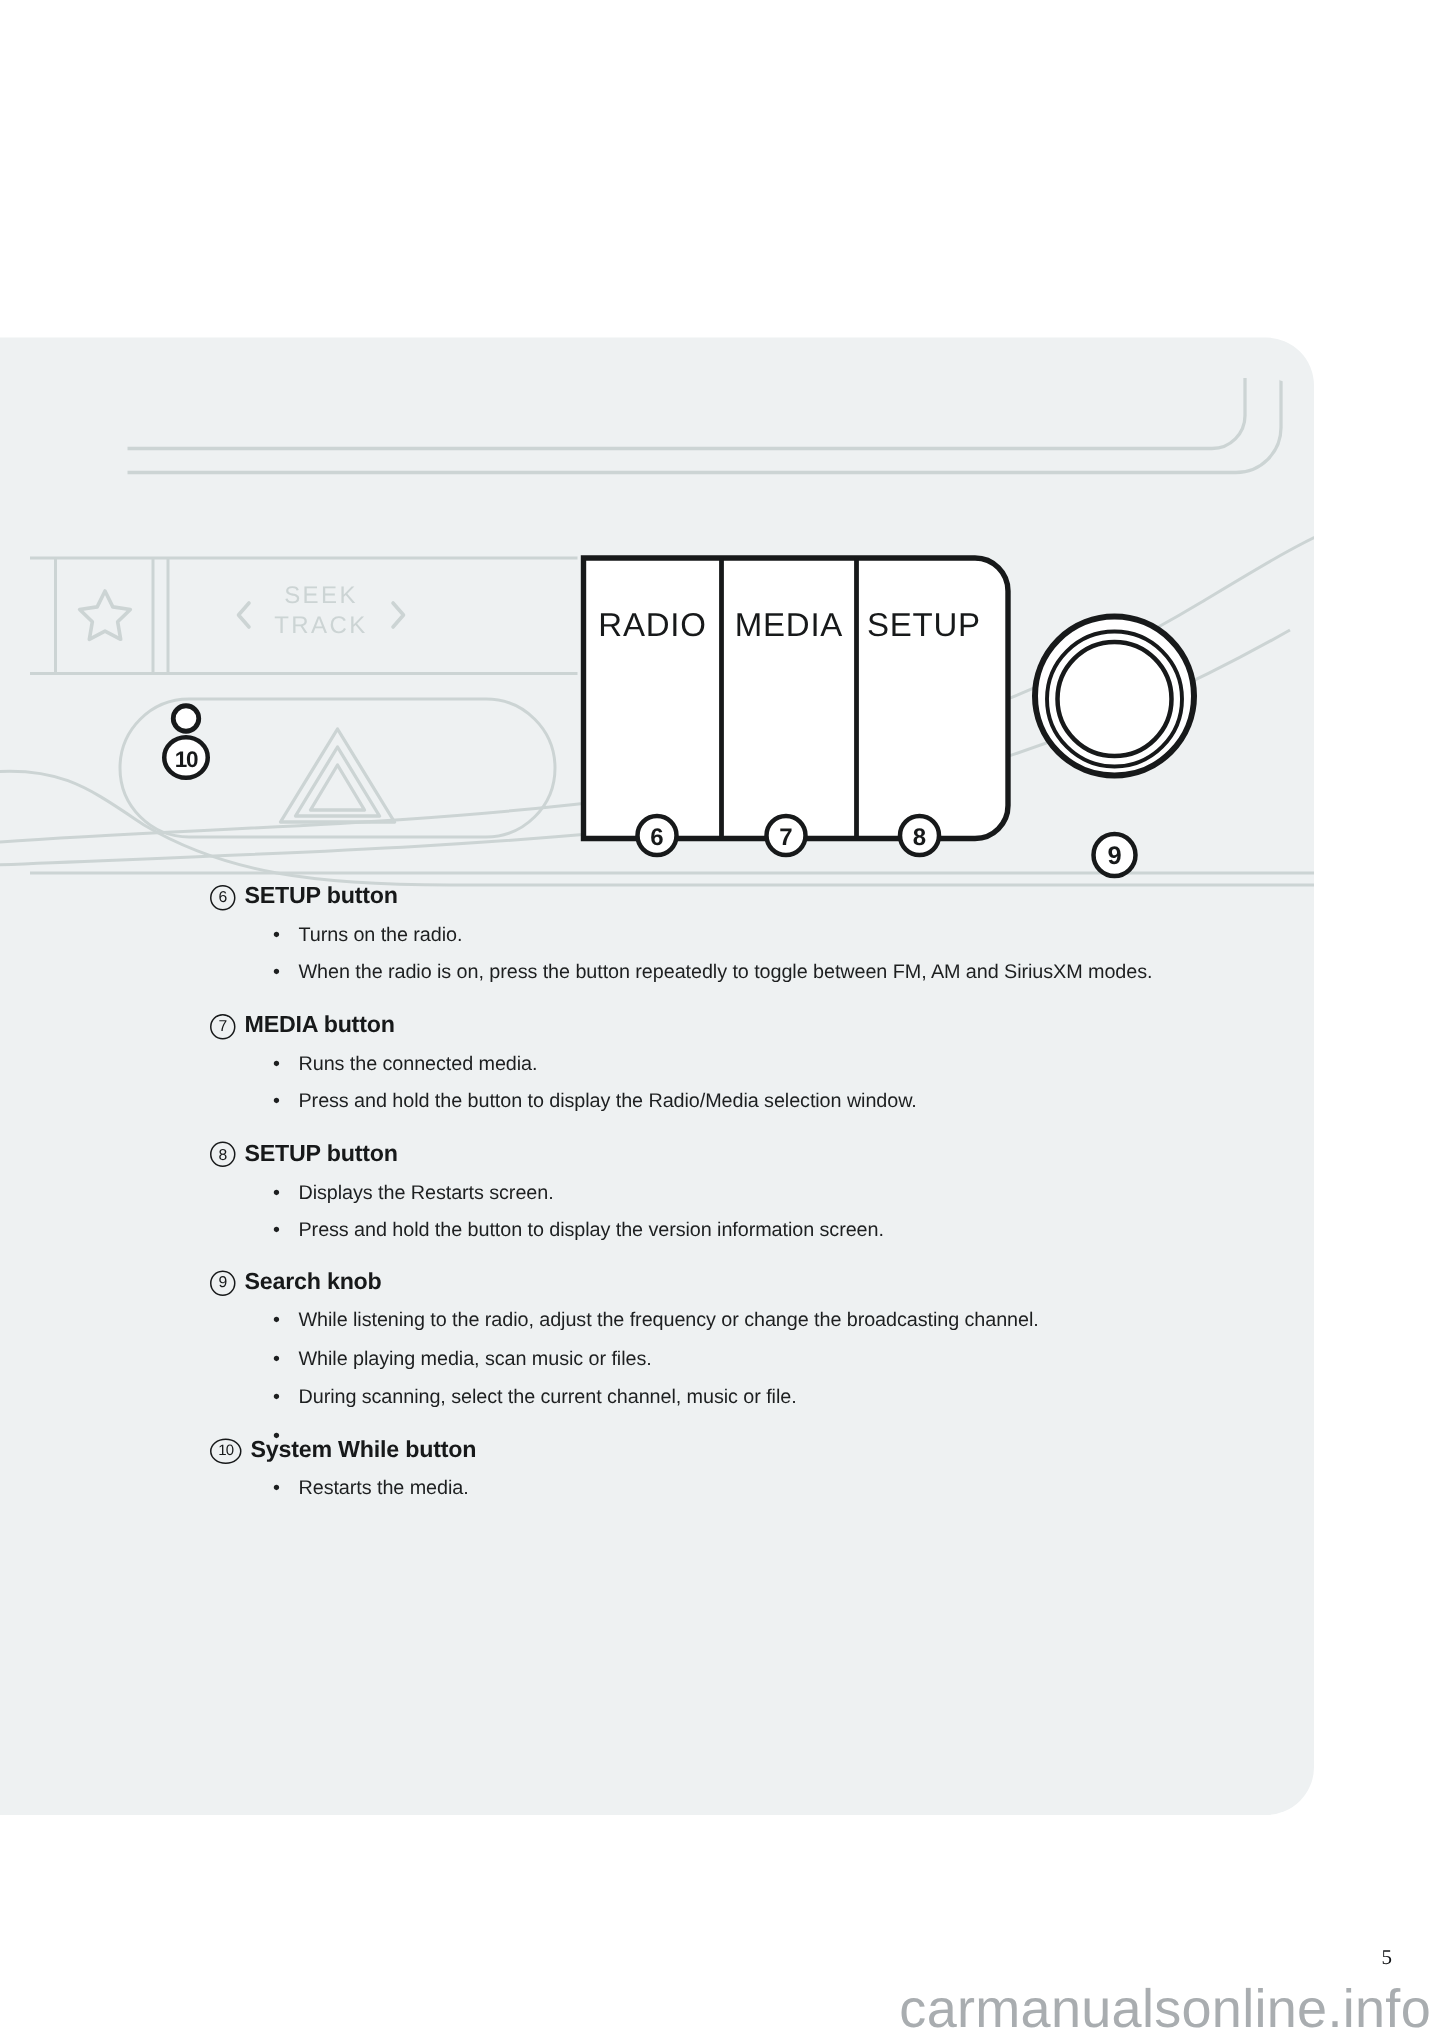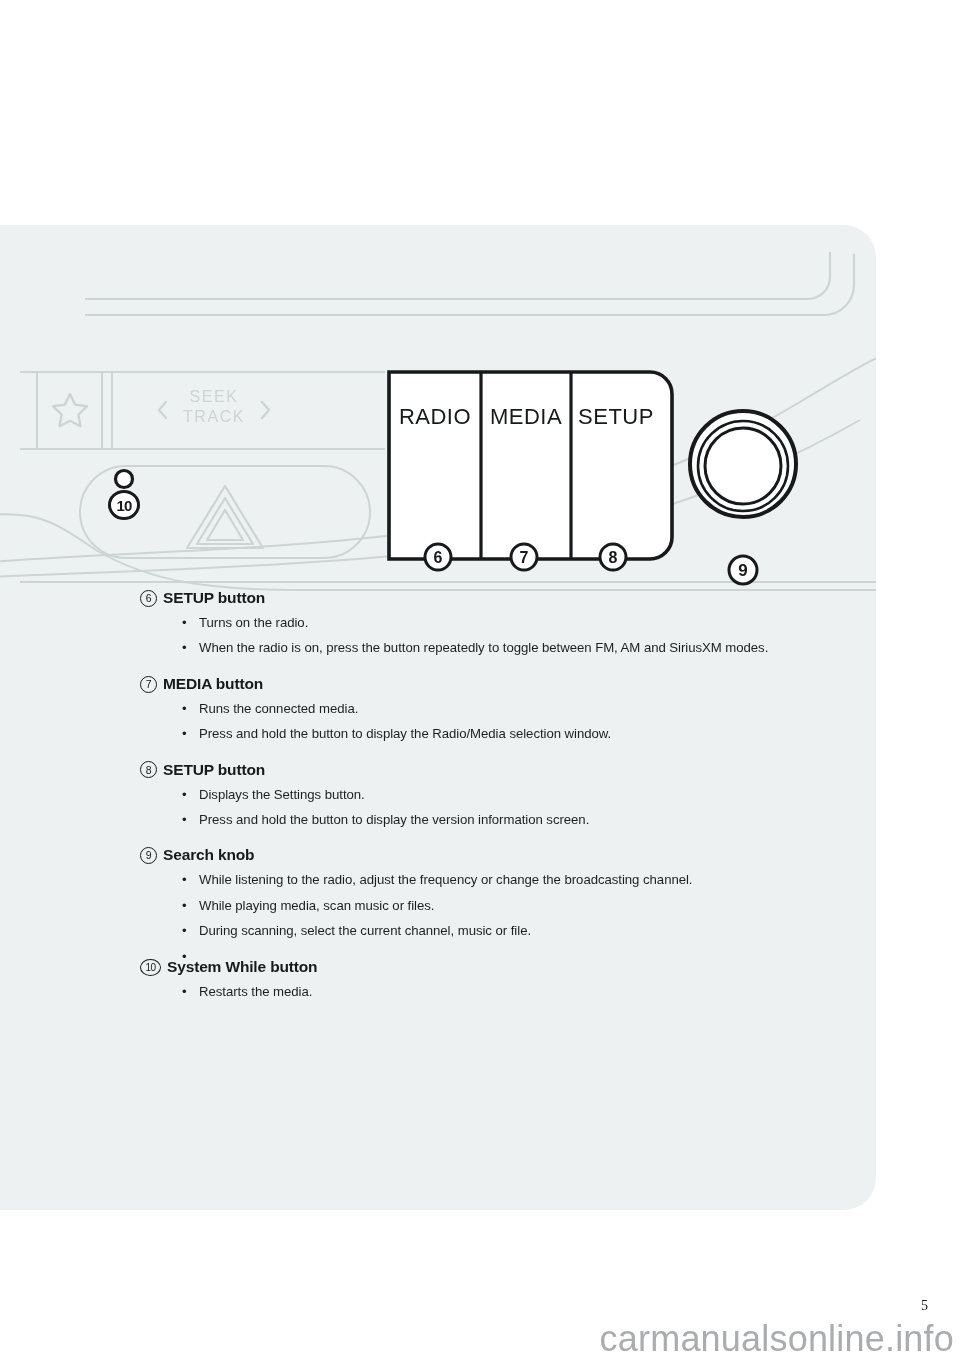--- a/index.html
+++ b/index.html
@@ -292,21 +292,21 @@
     </div>
 
     <div class="item">
       <div class="item-head">
         <span class="num-badge">8</span>
         <span>SETUP button</span>
       </div>
       <ul class="bullets">
         <li>
           <span class="dot">•</span>
-          <span>Displays the Settings button.</span>
+          <span>Displays the Restarts screen.</span>
         </li>
         <li>
           <span class="dot">•</span>
           <span>Press and hold the button to display the version information screen.</span>
         </li>
       </ul>
     </div>
 
     <div class="item">
       <div class="item-head">

